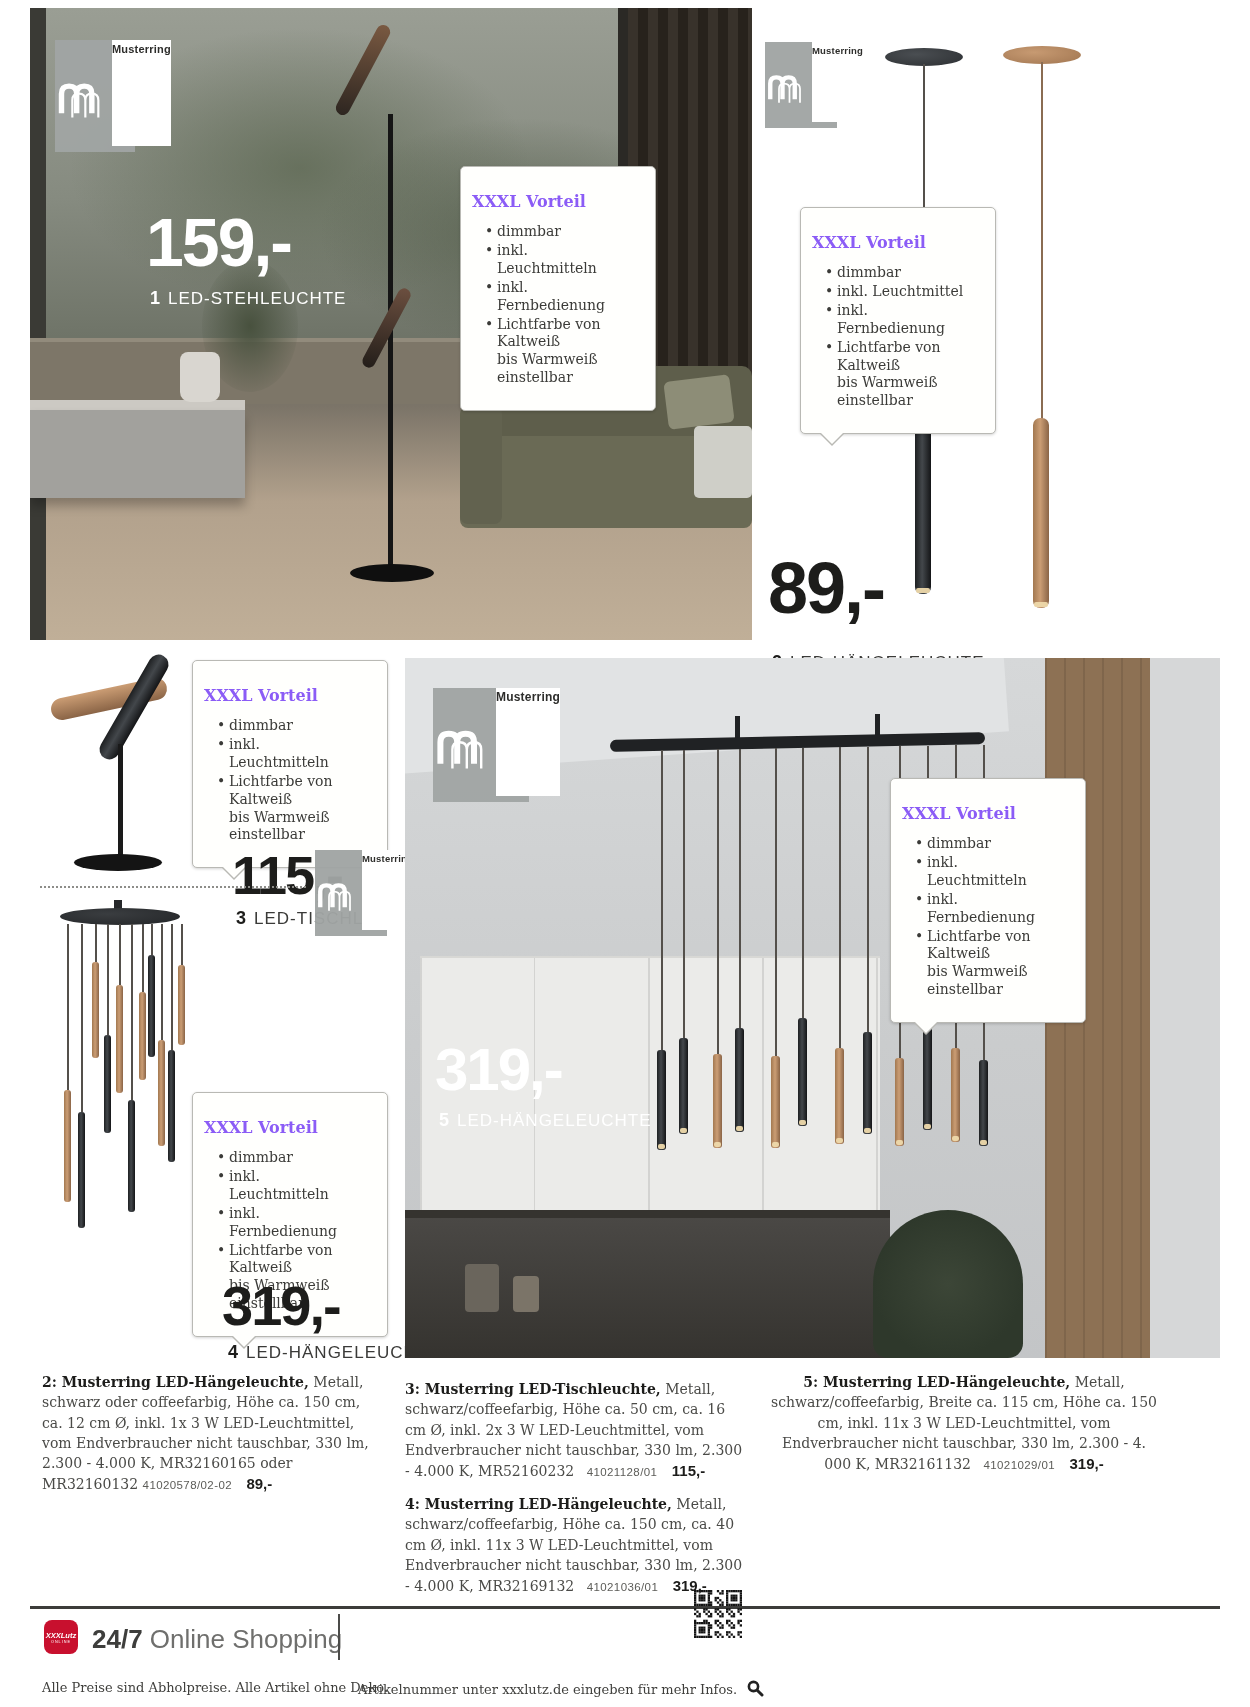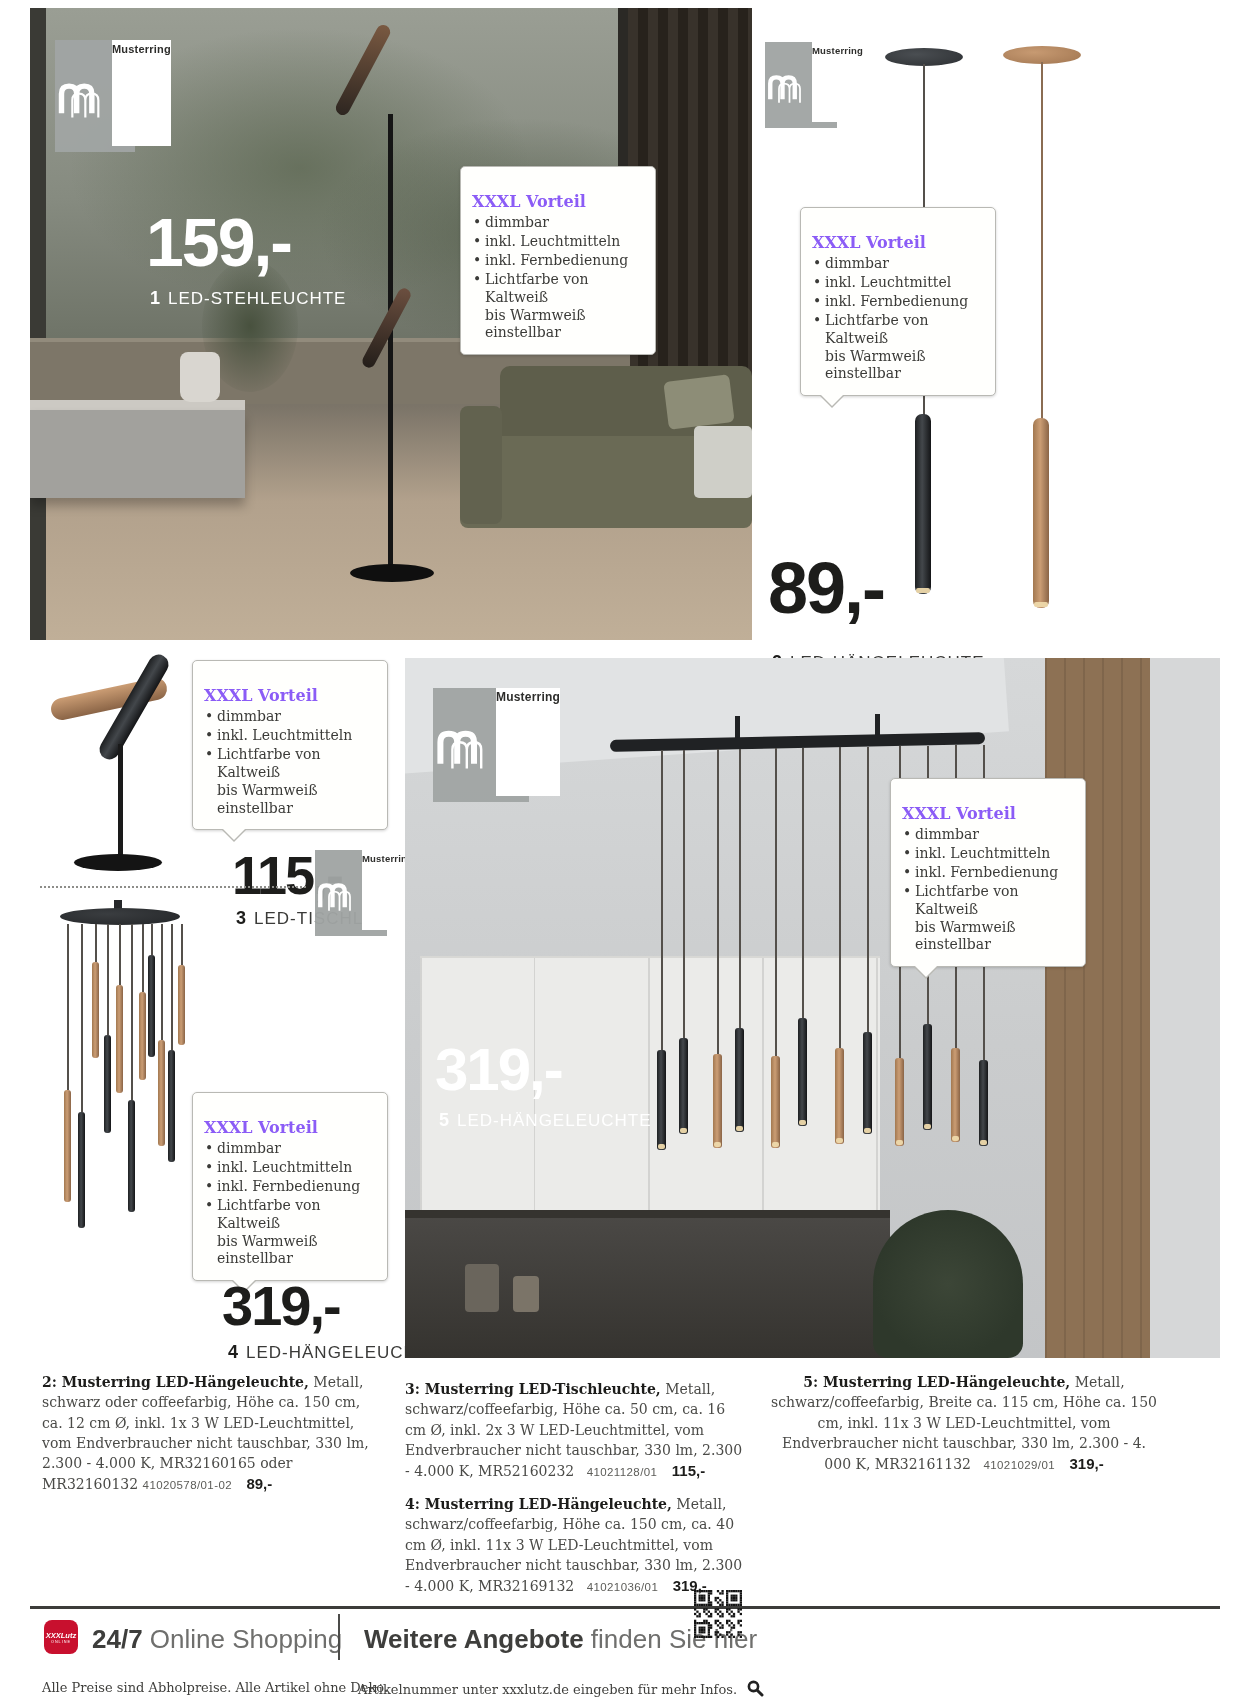--- a/index.html
+++ b/index.html
@@ -10,21 +10,21 @@
   .photo{position:absolute;overflow:hidden;}
   
   .badge{position:absolute;background:rgba(160,164,163,.96);display:flex;flex-direction:row;}
   .badge .glyph{flex:1;display:flex;align-items:center;justify-content:center;padding-top:4px;}
   .badge .mlabel{background:#fff;margin:0 5px 6px;text-align:center;
     font:bold 11px/18px "Liberation Sans",sans-serif;color:#2d2d2b;letter-spacing:.2px;}
   
   .vbox{position:absolute;width:172px;background:#fffffd;border:1px solid #b9b9b4;border-radius:5px;
         padding:9px 11px 11px;box-shadow:0 1px 3px rgba(0,0,0,.18);}
   .vtitle{font:bold 16px "DejaVu Serif",serif;color:#8b5cf6;margin:16px 0 3px;}
-  .vbox ul{list-style:none;margin:0;padding:0;}
+  .vbox ul{list-style:none;margin:12px;padding:0;}
   .vbox li{position:relative;padding-left:13px;font:14px/1.28 "DejaVu Serif",serif;color:#3b3b38;
            white-space:pre-line;margin:1px 0;}
   .vbox li::before{content:"•";position:absolute;left:1px;top:0;color:#3b3b38;}
   .vtail{position:absolute;bottom:-13px;width:0;height:0;
          border:13px solid transparent;border-bottom:0;border-top:13px solid #b9b9b4;}
   .vtail::after{content:"";position:absolute;left:-11px;top:-13.5px;width:0;height:0;
          border:11px solid transparent;border-bottom:0;border-top:11px solid #fffffd;}
   
   .price{position:absolute;font-weight:700;color:#1d1d1b;letter-spacing:-2px;line-height:1;}
   .price.inv{color:#fff;}
@@ -305,21 +305,21 @@
     <div class="price inv" style="left:30px;top:382px;font-size:60px;">319,-</div>
     <div class="plabel inv" style="left:34px;top:452px;">
       <b>5</b><span>LED-HÄNGELEUCHTE</span>
     </div>
   </div>
 
   <div class="abs" style="left:42px;top:1372px;width:340px;">
     <p class="desc" style="position:static;margin:0;">
       <b class="dlead">2: Musterring LED-Hängeleuchte,</b>
       <span>Metall, schwarz oder coffeefarbig, Höhe ca. 150 cm, ca. 12 cm Ø, inkl. 1x 3 W LED-Leuchtmittel, vom Endverbraucher nicht tauschbar, 330 lm, 2.300 - 4.000 K, MR32160165 oder MR32160132</span>
-      <span class="dart" style="margin-left:0;">41020578/01-02</span>
+      <span class="dart" style="margin-left:0;">41020578/02-02</span>
       <b class="dprice">89,-</b>
     </p>
   </div>
   <div class="abs" style="left:405px;top:1372px;width:340px;">
     <p class="desc" style="position:static;margin:7px 0 12px;">
       <b class="dlead">3: Musterring LED-Tischleuchte,</b>
       <span>Metall, schwarz/coffeefarbig, Höhe ca. 50 cm, ca. 16 cm Ø, inkl. 2x 3 W LED-Leuchtmittel, vom Endverbraucher nicht tauschbar, 330 lm, 2.300 - 4.000 K, MR52160232</span>
       <span class="dart">41021128/01</span>
       <b class="dprice">115,-</b>
     </p>
@@ -345,23 +345,20 @@
     <span class="l1">XXXLutz</span>
     <span class="l2">ONLINE</span>
   </div>
 
   <div class="fline" style="left:92px;top:1624px;">
     <b>24/7</b><span> Online Shopping</span>
   </div>
 
   <div class="vdiv" style="left:338px;top:1614px;height:46px;"></div>
 
-  <div class="fline" style="left:364px;top:1624px;">
-    <b>Weitere Angebote</b><span> finden Sie hier</span>
-  </div>
 
   <div class="abs" style="left:694px;top:1590px;width:48px;height:48px;">
     <svg width="48" height="48" viewBox="0 0 48 48" fill="#141414">
         <rect x="0" y="0" width="2.2857142857142856" height="2.2857142857142856"></rect>
         <rect x="2.2857142857142856" y="0" width="2.2857142857142856" height="2.2857142857142856"></rect>
         <rect x="4.571428571428571" y="0" width="2.2857142857142856" height="2.2857142857142856"></rect>
         <rect x="6.857142857142857" y="0" width="2.2857142857142856" height="2.2857142857142856"></rect>
         <rect x="9.142857142857142" y="0" width="2.2857142857142856" height="2.2857142857142856"></rect>
         <rect x="11.428571428571427" y="0" width="2.2857142857142856" height="2.2857142857142856"></rect>
         <rect x="13.714285714285714" y="0" width="2.2857142857142856" height="2.2857142857142856"></rect>

